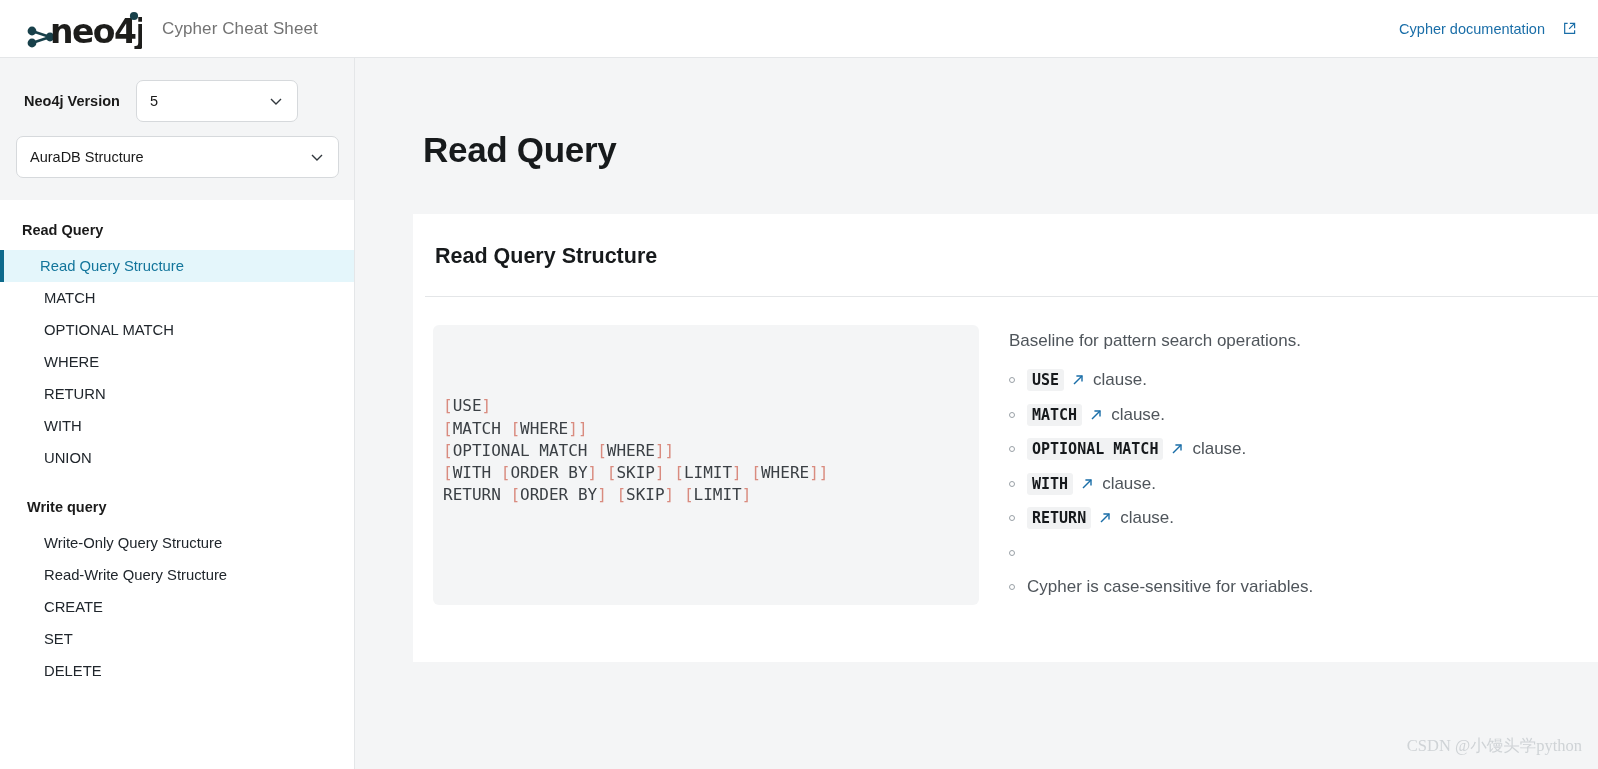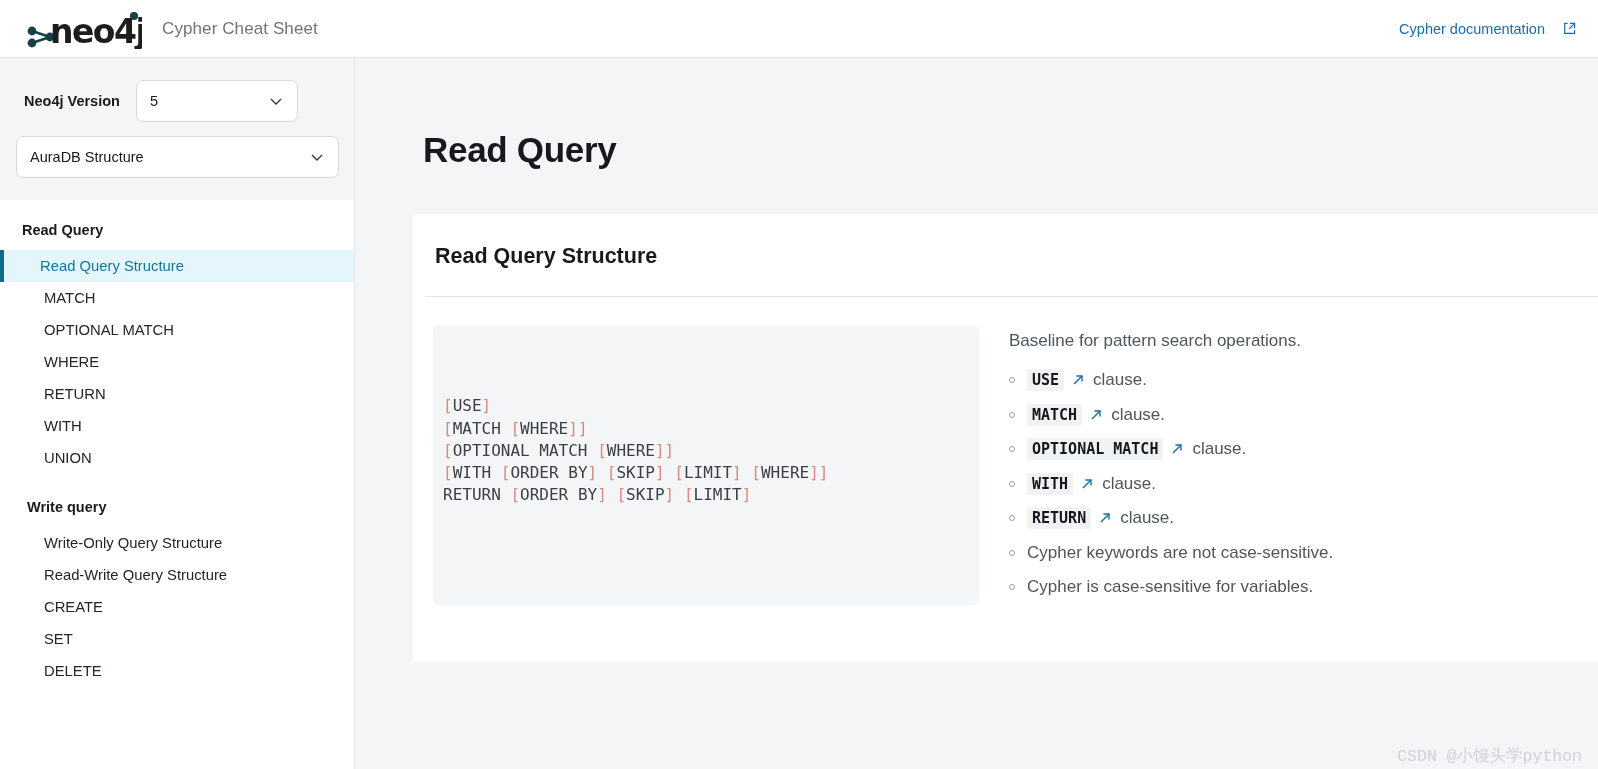--- a/index.html
+++ b/index.html
@@ -208,24 +208,24 @@
   }
   .arrow-link {
     display: inline-flex;
     margin: 0 8px 0 7px;
     cursor: pointer;
   }
 
   .watermark {
     position: absolute;
     right: 16px;
-    bottom: 2px;
+    bottom: 12px;
     font-size: 16.5px;
     color: #cfd3d6;
-    font-family: Liberation Mono, monospace;
+    font-family: Liberation Serif, serif;
     white-space: nowrap;
   }
 </style>
 </head>
 <body>
 
 <div class="header">
   <div class="brand">
     <span class="logo-wrap">
       <svg width="118" height="40" viewBox="0 0 118 40" aria-hidden="true">
@@ -391,21 +391,20 @@
                 <span class="arrow-link">
                   <svg width="14" height="14" viewBox="0 0 14 14">
                     <line x1="3" y1="11" x2="11" y2="3" stroke="#1a6ea8" stroke-width="1.4"></line>
                     <polyline points="5.4,3 11,3 11,8.6" fill="none" stroke="#1a6ea8" stroke-width="1.4"></polyline>
                   </svg>
                 </span>
                 <span>clause.</span>
               </li>
               <li>
                 <span class="bullet"></span>
-                <span>Cypher keywords are not case-sensitive.</span>
               </li>
               <li>
                 <span class="bullet"></span>
                 <span>Cypher is case-sensitive for variables.</span>
               </li>
             </ul>
         </div>
       </div>
     </div>
 

